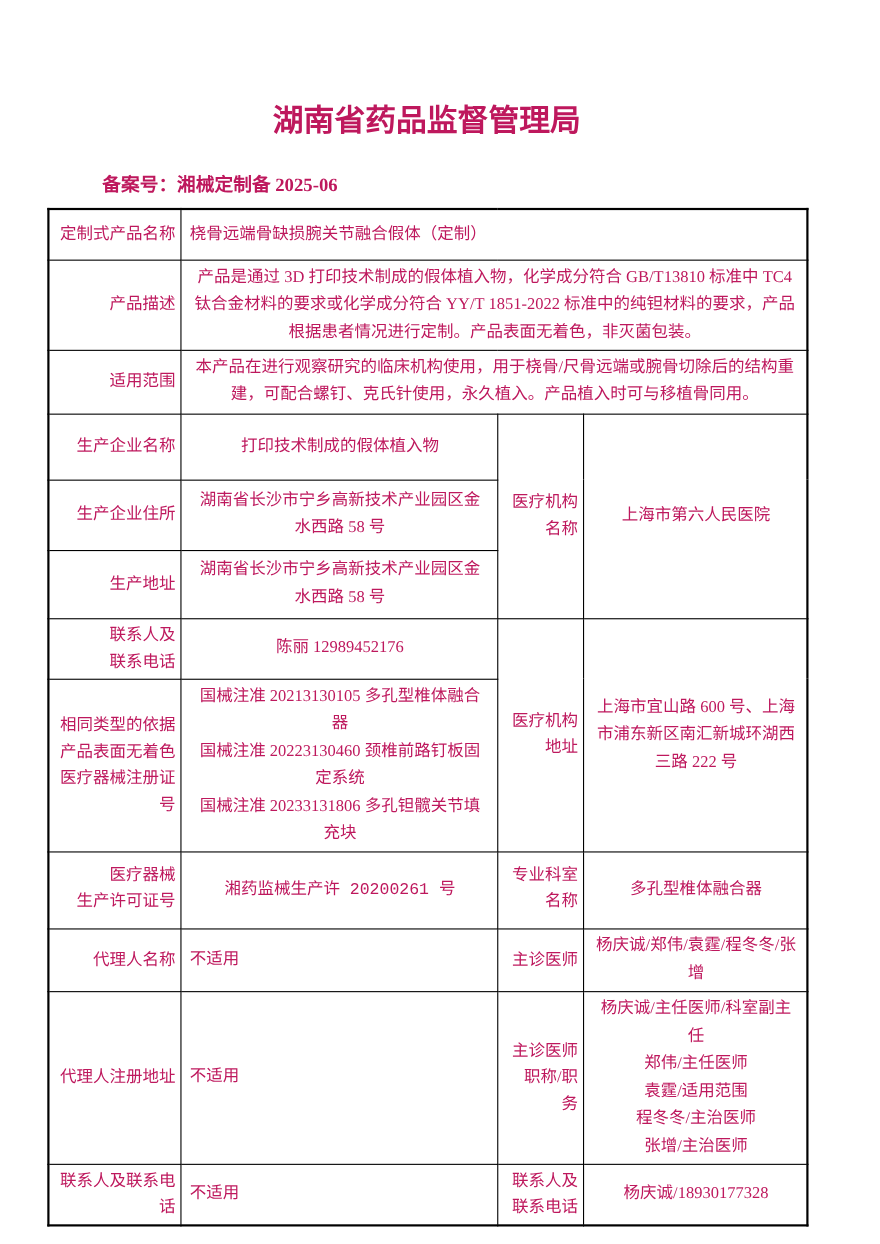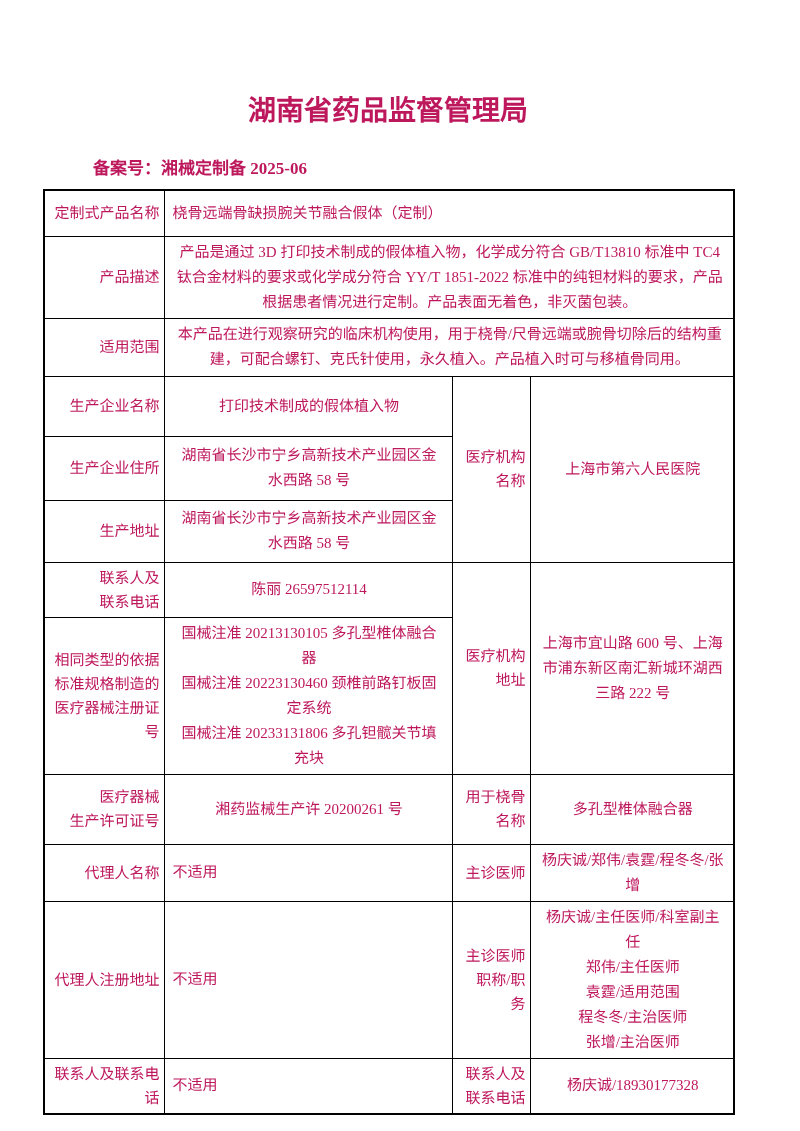--- a/index.html
+++ b/index.html
@@ -106,41 +106,41 @@
       </tr>
 
       <tr style="height:62px;">
         <td class="lbl">生产地址</td>
         <td class="val">湖南省长沙市宁乡高新技术产业园区金水西路 58 号</td>
       </tr>
 
       <tr style="height:50px;">
         <td class="lbl">联系人及
 联系电话</td>
-        <td class="val">陈丽 26597512114</td>
+        <td class="val">陈丽 12989452176</td>
         <td class="lbl" rowspan="2">医疗机构
 地址</td>
         <td class="val" rowspan="2">上海市宜山路 600 号、上海市浦东新区南汇新城环湖西三路 222 号</td>
       </tr>
 
       <tr style="height:97px;">
         <td class="lbl">相同类型的依据
-标准规格制造的
+产品表面无着色
 医疗器械注册证
 号</td>
         <td class="val">国械注准 20213130105 多孔型椎体融合器
 国械注准 20223130460 颈椎前路钉板固定系统
 国械注准 20233131806 多孔钽髋关节填充块</td>
       </tr>
 
-      <tr style="height:70px;">
+      <tr style="height:70px;font-family:Liberation Mono, monospace;">
         <td class="lbl">医疗器械
 生产许可证号</td>
         <td class="val">湘药监械生产许 20200261 号</td>
-        <td class="lbl">用于桡骨
+        <td class="lbl">专业科室
 名称</td>
         <td class="val">多孔型椎体融合器</td>
       </tr>
 
       <tr style="height:47px;font-family:Liberation Serif, serif;">
         <td class="lbl">代理人名称</td>
         <td class="val-center">不适用</td>
         <td class="lbl">主诊医师</td>
         <td class="val">杨庆诚/郑伟/袁霆/程冬冬/张增</td>
       </tr>

